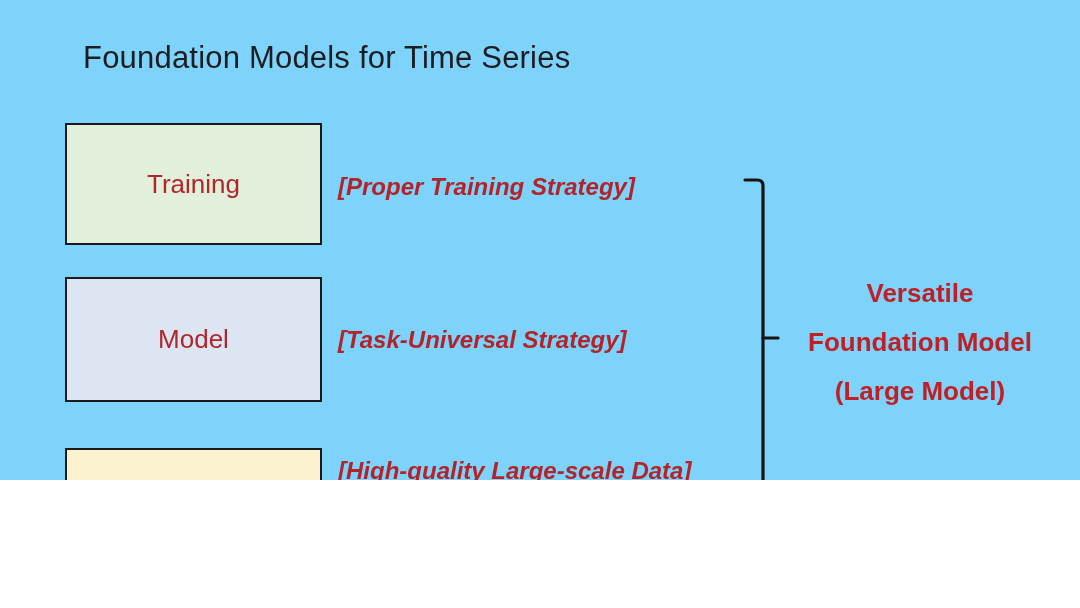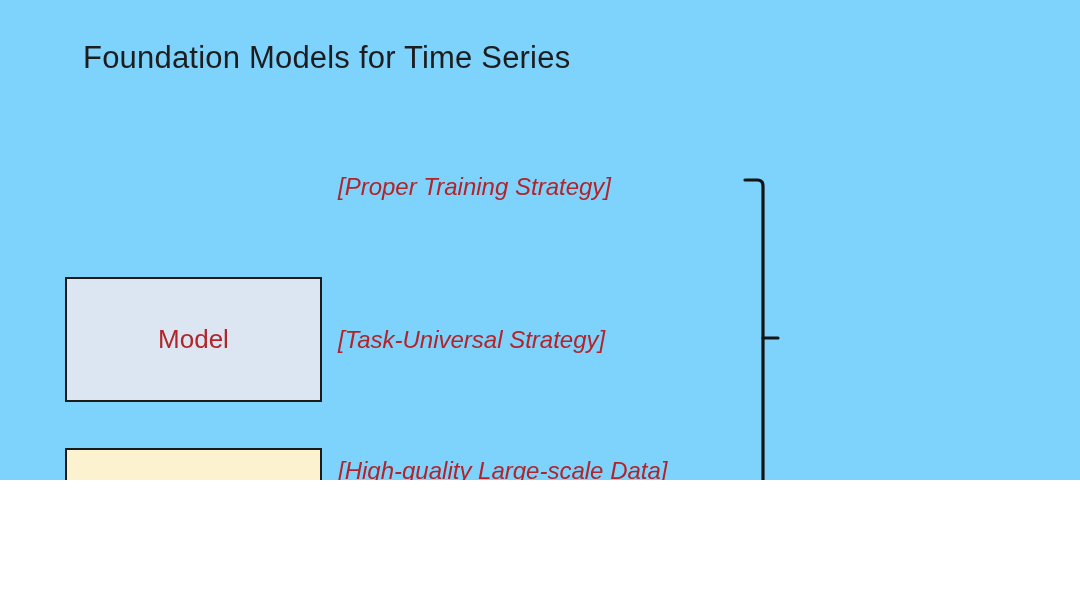--- a/index.html
+++ b/index.html
@@ -43,21 +43,21 @@
     font-weight: 400;
     white-space: nowrap;
   }
   .annotation {
     position: absolute;
     left: 338px;
     height: 30px;
     line-height: 30px;
     font-size: 24px;
     font-style: italic;
-    font-weight: 400;
+    font-weight: 700;
     white-space: nowrap;
   }
   .annotation-training { top: 172px; }
   .annotation-model    { top: 325px; }
   .annotation-data     { top: 456px; }
   .brace-svg {
     position: absolute;
     left: 735px;
     top: 170px;
     width: 55px;
@@ -82,31 +82,39 @@
   .result-line { margin-bottom: 19px; white-space: nowrap; }
   .result-line:last-child { margin-bottom: 0; }
 </style>
 </head>
 <body>
 
 <div class="canvas">
 
   <div class="slide-title" style="color: rgb(29, 29, 31);">Foundation Models for Time Series</div>
 
+  <div class="box box-training" style="background: rgb(226, 239, 218);">
+    <span class="box-label" style="color: rgb(177, 38, 43);">Training</span>
+  </div>
   <div class="annotation annotation-training" style="color: rgb(179, 35, 42);">[Proper Training Strategy]</div>
 
   <div class="box box-model" style="background: rgb(219, 230, 242);">
     <span class="box-label" style="color: rgb(177, 38, 43);">Model</span>
   </div>
   <div class="annotation annotation-model" style="color: rgb(179, 35, 42);">[Task-Universal Strategy]</div>
 
   <div class="box box-data" style="background: rgb(253, 242, 208);">
     <span class="box-label" style="color: rgb(177, 38, 43);">Data</span>
   </div>
   <div class="annotation annotation-data" style="color: rgb(179, 35, 42);">[High-quality Large-scale Data]</div>
 
   <svg class="brace-svg" viewBox="0 0 55 340" aria-hidden="true">
     <path d="M10,10 L22,10 Q28,10 28,16 L28,321 Q28,327 22,327 L7,327" style="stroke: rgb(20, 20, 20);"></path>
     <path d="M28,168 L43,168" style="stroke: rgb(20, 20, 20);"></path>
   </svg>
 
+  <div class="result-block" style="color: rgb(192, 32, 37);">
+    <div class="result-line">Versatile</div>
+    <div class="result-line">Foundation Model</div>
+    <div class="result-line">(Large Model)</div>
+  </div>
 
 </div>
 
 </body></html>

